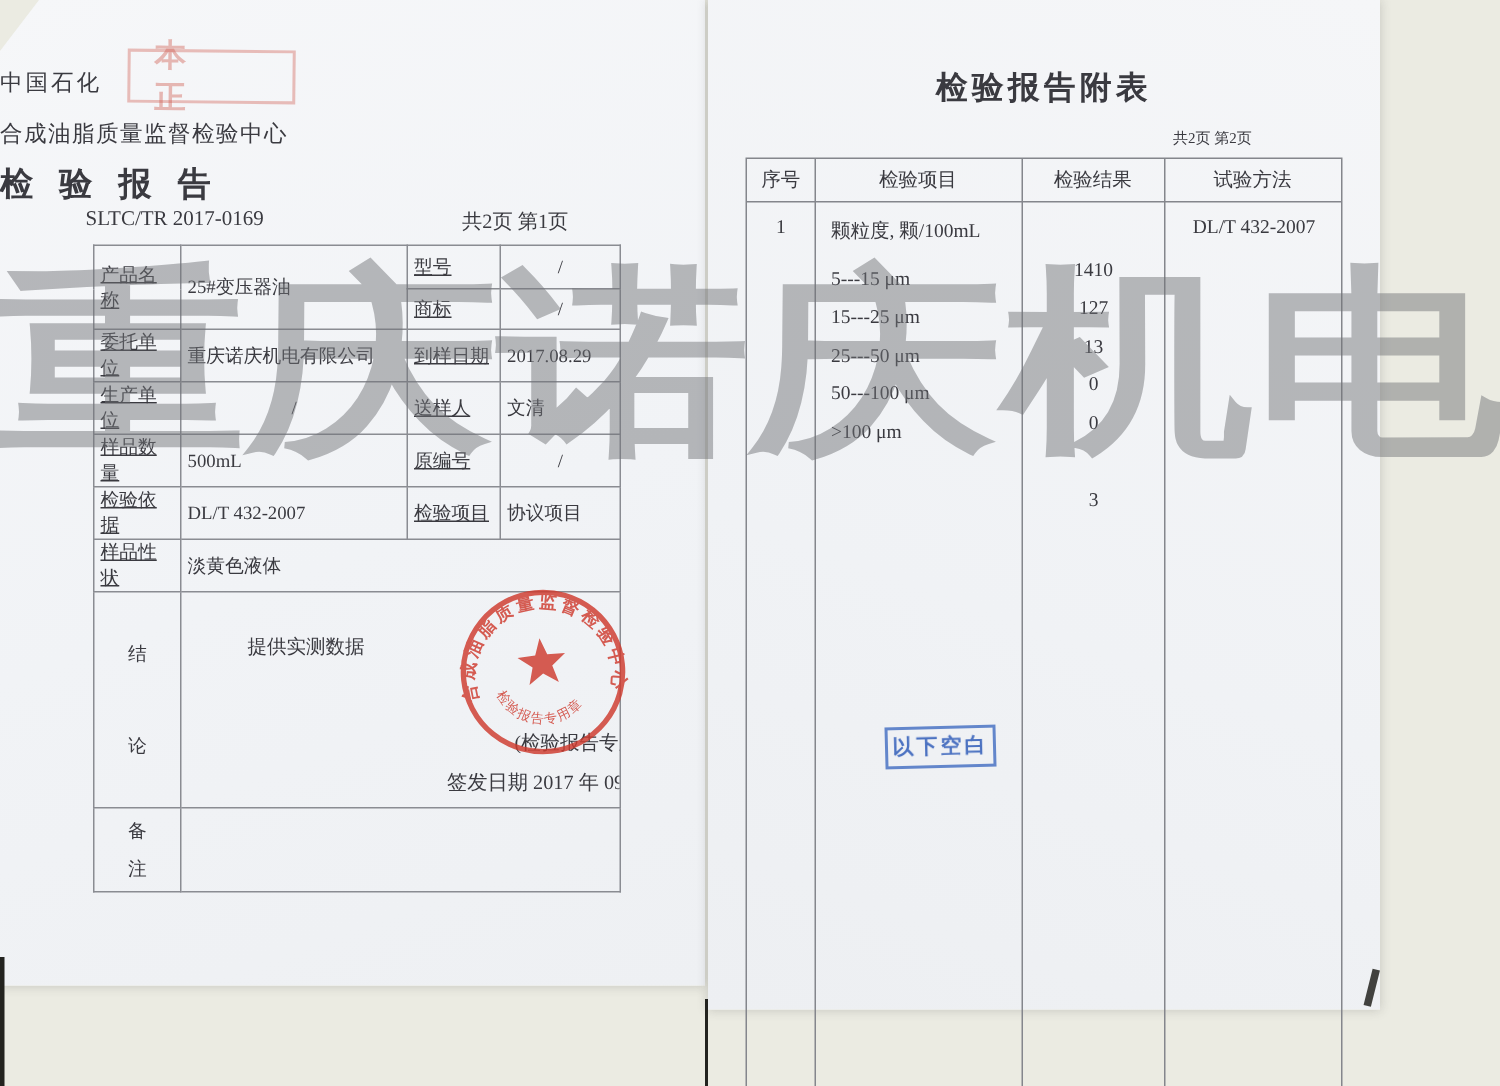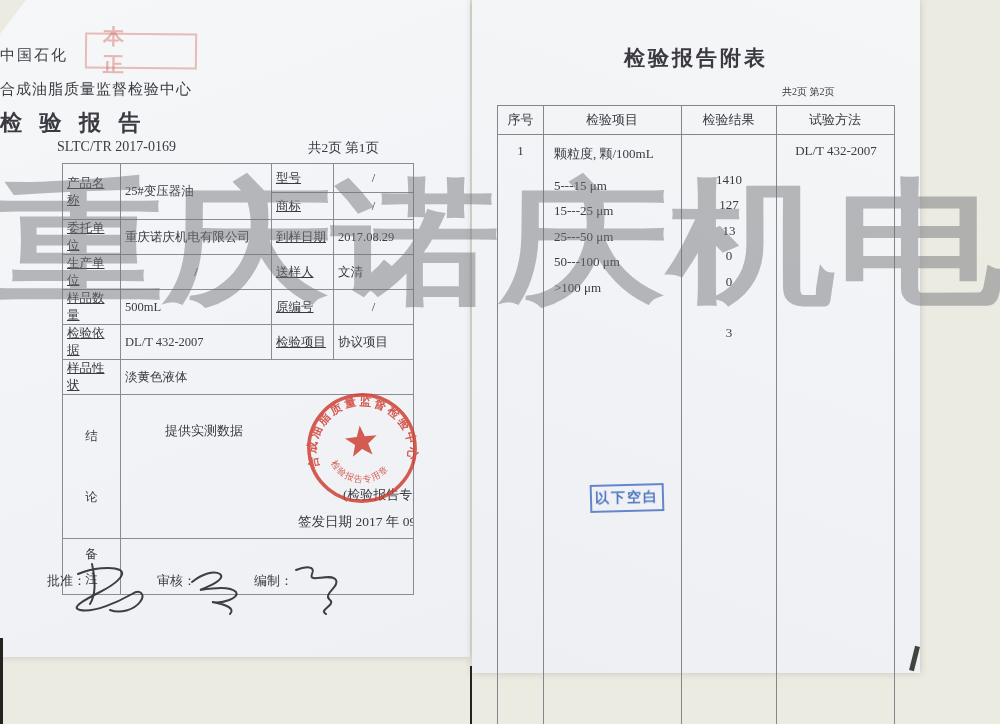--- a/index.html
+++ b/index.html
@@ -180,32 +180,20 @@
     <circle cx="60" cy="60" r="54" fill="none" stroke="#cf3a2e" stroke-width="3.6"></circle>
     <polygon fill="#cf3a2e" points="60,37 64.1,48.3 76.2,48.7 66.7,56.2 70,67.8 60,61 50,67.8 53.3,56.2 43.8,48.7 55.9,48.3"></polygon>
     <text font-size="12" fill="#cf3a2e" letter-spacing="2.5" font-weight="bold">
       <textPath href="#sealTopArc" startOffset="2">合成油脂质量监督检验中心</textPath>
     </text>
     <text font-size="9" fill="#cf3a2e" letter-spacing="1">
       <textPath href="#sealBottomArc" startOffset="4">检验报告专用章</textPath>
     </text>
   </svg>
 
-  <div class="sign-row">
-    <span class="sign-label" style="left:47px">批准：</span>
-    <span class="sign-label" style="left:157px">审核：</span>
-    <span class="sign-label" style="left:254px">编制：</span>
-    <svg class="sig-svg" width="470" height="70" viewBox="0 0 470 70">
-      <g fill="none" stroke="#2b2b33" stroke-width="2" stroke-linecap="round" opacity=".9">
-        <path d="M92 12 C 96 30, 95 44, 90 52 M78 22 C 92 16, 112 14, 120 18 C 128 23, 112 34, 100 40 C 84 48, 70 56, 80 58 C 94 61, 118 50, 132 42 C 140 37, 146 42, 140 50 C 134 58, 120 62, 110 58"></path>
-        <path d="M192 30 C 202 22, 214 18, 220 22 C 226 27, 210 34, 200 38 C 214 36, 230 34, 236 40 C 240 46, 222 52, 212 50 C 224 52, 236 56, 230 62"></path>
-        <path d="M296 18 C 306 14, 316 14, 312 22 C 308 32, 330 20, 336 28 C 340 35, 322 42, 330 48 C 336 53, 318 58, 326 62"></path>
-      </g>
-    </svg>
-  </div>
 </div>
 
 <div class="page page2">
   <div class="p2-title">检验报告附表</div>
   <div class="p2-pag">共2页  第2页</div>
 
   <div class="p2-table">
     <div class="p2-head">
       <div class="p2-col-no">序号</div>
       <div class="p2-col-item">检验项目</div>

